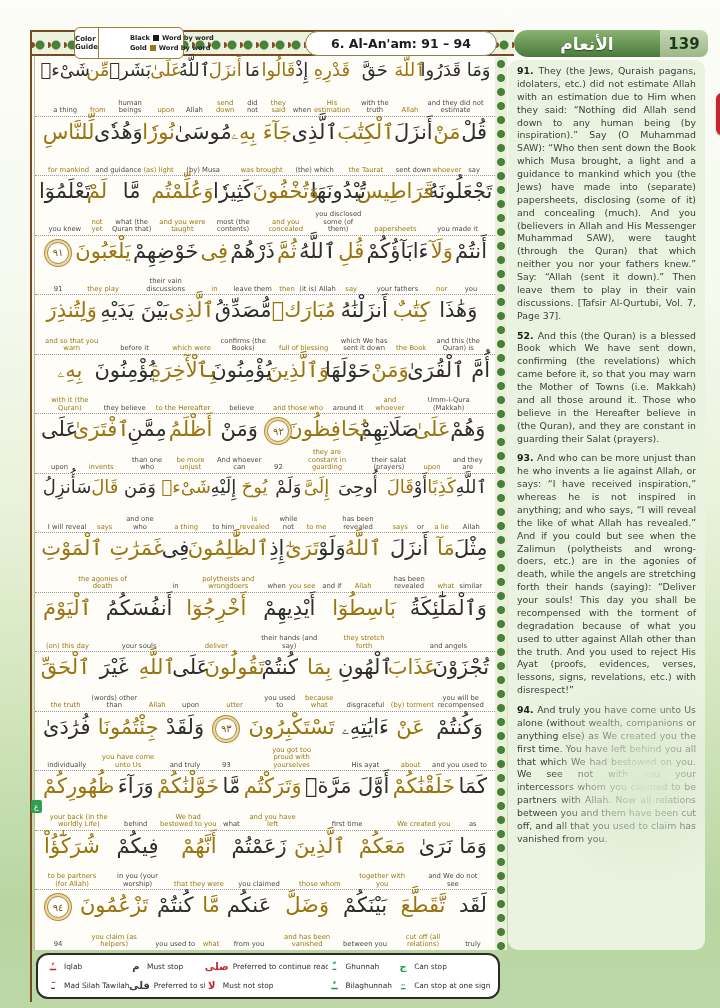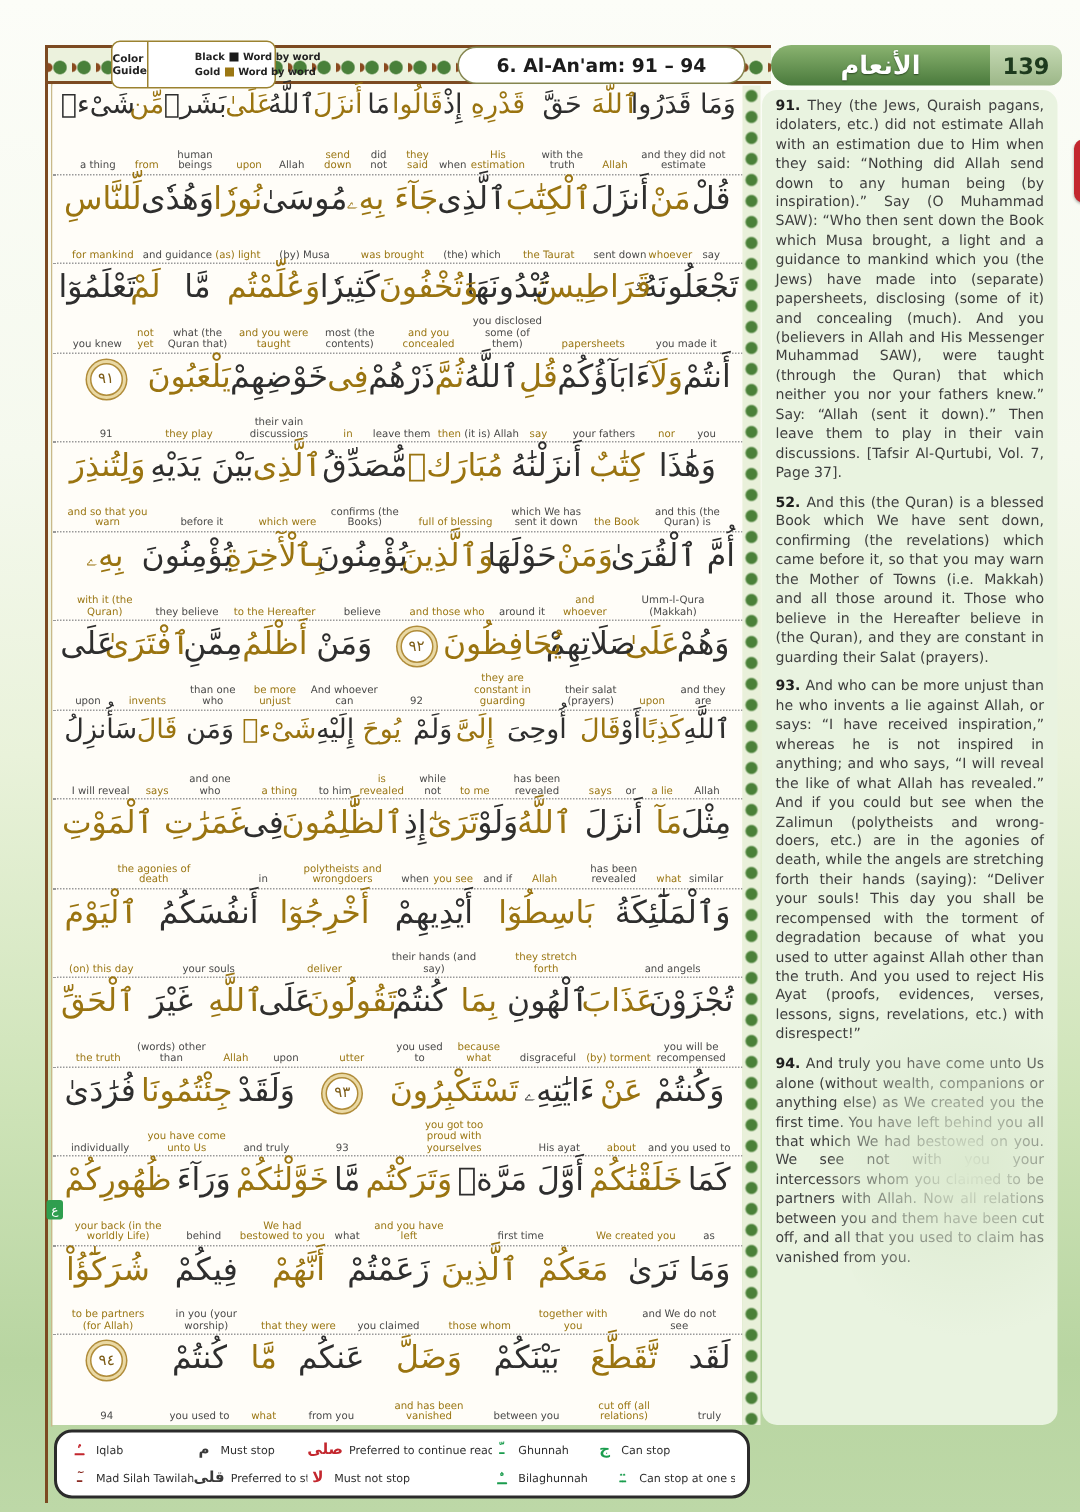--- a/index.html
+++ b/index.html
@@ -36,21 +36,21 @@
   .row{height:59.5px;display:flex;direction:rtl;justify-content:space-between;align-items:stretch;
     padding:2px 8px 1px;border-bottom:1px dotted #999;box-sizing:border-box;}
   .row:last-child{border-bottom:none;}
   .word{display:flex;flex-direction:column;align-items:center;justify-content:space-between;min-width:0;}
   .ar{font-size:21px;line-height:1.25;white-space:nowrap;color:#2e2e2e;}
   .dense .ar{font-size:18px;}
   .word.g .ar{color:#9a7410;}
   .en{direction:ltr;font-size:6.8px;line-height:1.1;text-align:center;color:#4a4a4a;max-width:58px;}
   .word.g .en{color:#9b7714;}
   .marker-circle{width:20px;height:20px;border:1.5px solid #b08c3a;border-radius:50%;display:flex;align-items:center;justify-content:center;
-    font-size:10px;color:#7c5b16;background:#fff;box-shadow:0 0 0 2px #ead9a4,0 0 0 3px #b08c3a;margin:4px 17px 0;flex:none;}
+    font-size:10px;color:#7c5b16;background:#fff;box-shadow:0 0 0 2px #ead9a4,0 0 0 3px #b08c3a;margin:4px 4px 0;flex:none;}
   .translation-panel{position:absolute;left:508px;top:60px;width:197px;height:890px;background:#e9f3e0;border-radius:10px;
     padding:5px 9px;box-sizing:border-box;color:#3e3e3e;overflow:hidden;z-index:1;}
   .translation-panel::after{content:"";position:absolute;right:-30px;bottom:40px;width:180px;height:260px;border-radius:50%;
     background:radial-gradient(circle,#dcead0 0%,transparent 70%);pointer-events:none;}
   .translation-panel p{margin:0 0 7px;font-size:9.4px;line-height:1.37;text-align:justify;}
   .translation-panel b{color:#1f1f1f;}
   .legend{position:absolute;left:36px;top:953px;width:464px;height:46px;background:#fff;border:2px solid #2b2b2b;border-radius:12px;
     display:grid;grid-template-columns:1.15fr 1.05fr 1.7fr 0.95fr 1.3fr;grid-auto-rows:1fr;align-items:center;
     padding:2px 8px;box-sizing:border-box;z-index:2;}
   .lg-item{display:flex;align-items:center;gap:4px;font-size:7.4px;color:#2e2e2e;white-space:nowrap;overflow:hidden;}
@@ -667,20 +667,24 @@
           <div class="en">from you</div>
         </div>
         <div class="word g">
           <div class="ar">مَّا</div>
           <div class="en">what</div>
         </div>
         <div class="word">
           <div class="ar">كُنتُمْ</div>
           <div class="en">you used to</div>
         </div>
+        <div class="word g">
+          <div class="ar">تَزْعُمُونَ</div>
+          <div class="en">you claim (as helpers)</div>
+        </div>
         <div class="word">
           <div class="marker-circle">٩٤</div>
           <div class="en">94</div>
         </div>
       </div>
     </div>
   <div class="right-strip"></div>
   <div class="ruku-badge">ع</div>
 
   <div class="translation-panel" id="translation-col">
@@ -721,18 +725,18 @@
       </div>
       <div class="lg-item">
         <span class="lg-sym" style="color: rgb(195, 39, 46);">لا</span>
         <span>Must not stop</span>
       </div>
       <div class="lg-item">
         <span class="lg-sym" style="color: rgb(27, 157, 78);">ـۨ</span>
         <span>Bilaghunnah</span>
       </div>
       <div class="lg-item">
-        <span class="lg-sym" style="color: rgb(27, 157, 78); margin-left: 12px;">ـۛـۛ</span>
+        <span class="lg-sym" style="color: rgb(27, 157, 78);">ـۛـۛ</span>
         <span>Can stop at one sign</span>
       </div>
     </div>
 
 </div>
 
 </body></html>

